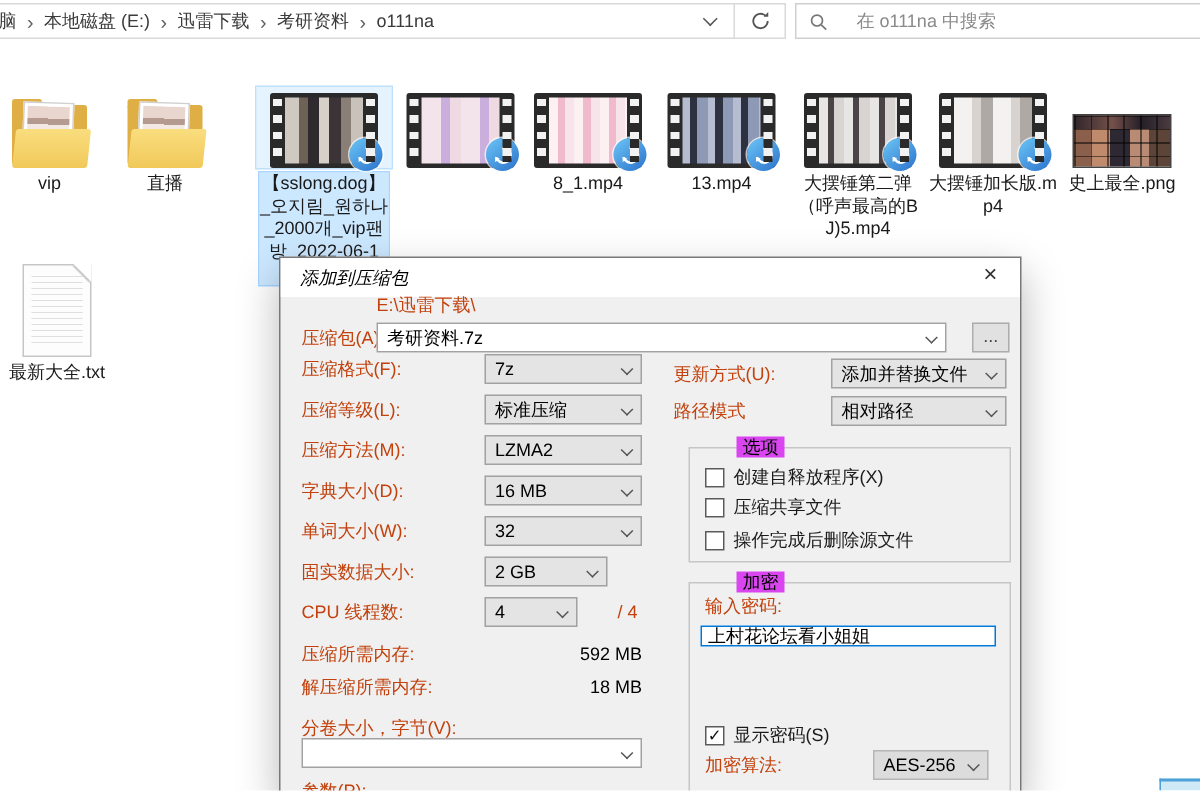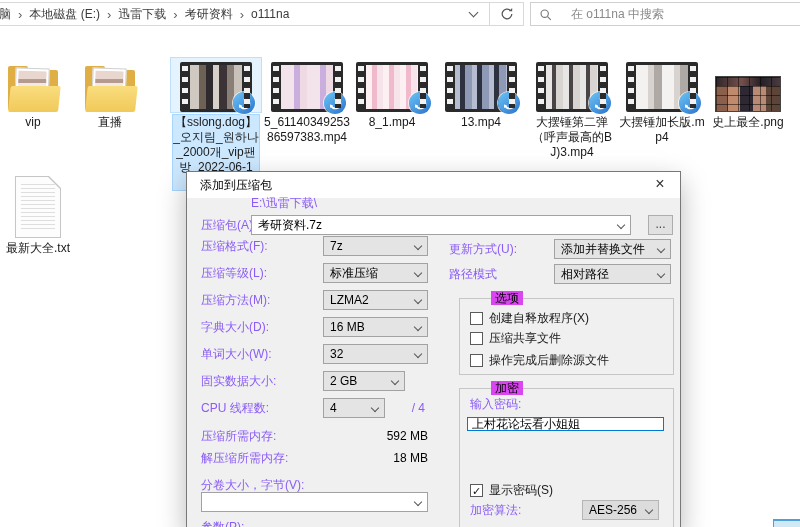--- a/index.html
+++ b/index.html
@@ -80,25 +80,25 @@
   .doc .lines { position:absolute; left:5px; right:5px; top:7px; bottom:7px;
     background:repeating-linear-gradient(#dedede 0 1px, transparent 1px 4px); }
   .doc .fold { position:absolute; top:-1px; right:-1px; width:0; height:0;
     border-top:12px solid #fff; border-left:12px solid transparent;
     filter:drop-shadow(-1px 1px 0 #c6c6c6); }
 
   
   #dialog { position:absolute; left:186px; top:171px; width:495px; height:360px;
     background:#f0f0f0; border:1px solid #787878; box-shadow:0 10px 26px rgba(0,0,0,.28);
     z-index:10; overflow:hidden; }
-  #dlg-titlebar { position:absolute; top:0; left:0; right:0; height:26px; background:#fff; }
+  #dlg-titlebar { position:absolute; top:0; left:0; right:0; height:26px; background:#fff;font-style:italic; }
   #dlg-title { position:absolute; left:13px; top:0; line-height:26px; color:#000; }
   #dlg-close { position:absolute; right:0; top:0; width:40px; height:26px; text-align:center;
     line-height:24px; font-size:16px; color:#333; cursor:pointer; }
-  .dlg-label { position:absolute; height:20px; line-height:20px; color:#8b5cf6; white-space:nowrap; }
+  .dlg-label { position:absolute; height:20px; line-height:20px; color:#c2410c; white-space:nowrap; }
   .combo { position:absolute; height:20px; background:#e4e4e4; border:1px solid #a2a2a2;
     line-height:18px; padding:0 18px 0 6px; color:#000; white-space:nowrap; overflow:hidden; }
   .combo .v { position:absolute; right:6px; top:6px; width:6px; height:6px;
     border-right:1px solid #555; border-bottom:1px solid #555; transform:rotate(45deg); }
   .combo.white { background:#fff; }
   .combo.disabled { background:#dcdcdc; border-color:#b5b5b5; }
   #browse-btn { position:absolute; height:20px; width:25px; background:#e1e1e1;
     border:1px solid #adadad; text-align:center; line-height:16px; color:#444; }
   .rt-val { position:absolute; width:105px; text-align:right; height:20px; line-height:20px; color:#000; }
   .group { position:absolute; border:1px solid #c6c6c6; }
@@ -190,21 +190,20 @@
     <div class="filmstrip">
         <div class="thumb t-v2"></div>
       <div class="overlay-icon">
         <svg width="13" height="13" viewBox="0 0 16 16">
             <path d="M8 2a6 6 0 1 1-5.4 8.6" fill="none" stroke="#fff" stroke-width="2.2" stroke-linecap="round"></path>
             <path d="M1.4 13.6 1.2 9.2l4.1 1.6z" fill="#fff"></path>
           </svg>
       </div>
     </div>
   </div>
-  <div class="file-label">5_6114034925386597383.mp4</div>
 </div>
 
 <div class="file-item" style="left:347px">
   <div class="icon-box">
     <div class="filmstrip">
         <div class="thumb t-v3"></div>
       <div class="overlay-icon">
         <svg width="13" height="13" viewBox="0 0 16 16">
             <path d="M8 2a6 6 0 1 1-5.4 8.6" fill="none" stroke="#fff" stroke-width="2.2" stroke-linecap="round"></path>
             <path d="M1.4 13.6 1.2 9.2l4.1 1.6z" fill="#fff"></path>
@@ -235,21 +234,21 @@
     <div class="filmstrip">
         <div class="thumb t-v5"></div>
       <div class="overlay-icon">
         <svg width="13" height="13" viewBox="0 0 16 16">
             <path d="M8 2a6 6 0 1 1-5.4 8.6" fill="none" stroke="#fff" stroke-width="2.2" stroke-linecap="round"></path>
             <path d="M1.4 13.6 1.2 9.2l4.1 1.6z" fill="#fff"></path>
           </svg>
       </div>
     </div>
   </div>
-  <div class="file-label">大摆锤第二弹（呼声最高的BJ)3.mp4</div>
+  <div class="file-label">大摆锤第二弹（呼声最高的BJ)5.mp4</div>
 </div>
 
 <div class="file-item" style="left:617px">
   <div class="icon-box">
     <div class="filmstrip">
         <div class="thumb t-v6"></div>
       <div class="overlay-icon">
         <svg width="13" height="13" viewBox="0 0 16 16">
             <path d="M8 2a6 6 0 1 1-5.4 8.6" fill="none" stroke="#fff" stroke-width="2.2" stroke-linecap="round"></path>
             <path d="M1.4 13.6 1.2 9.2l4.1 1.6z" fill="#fff"></path>

